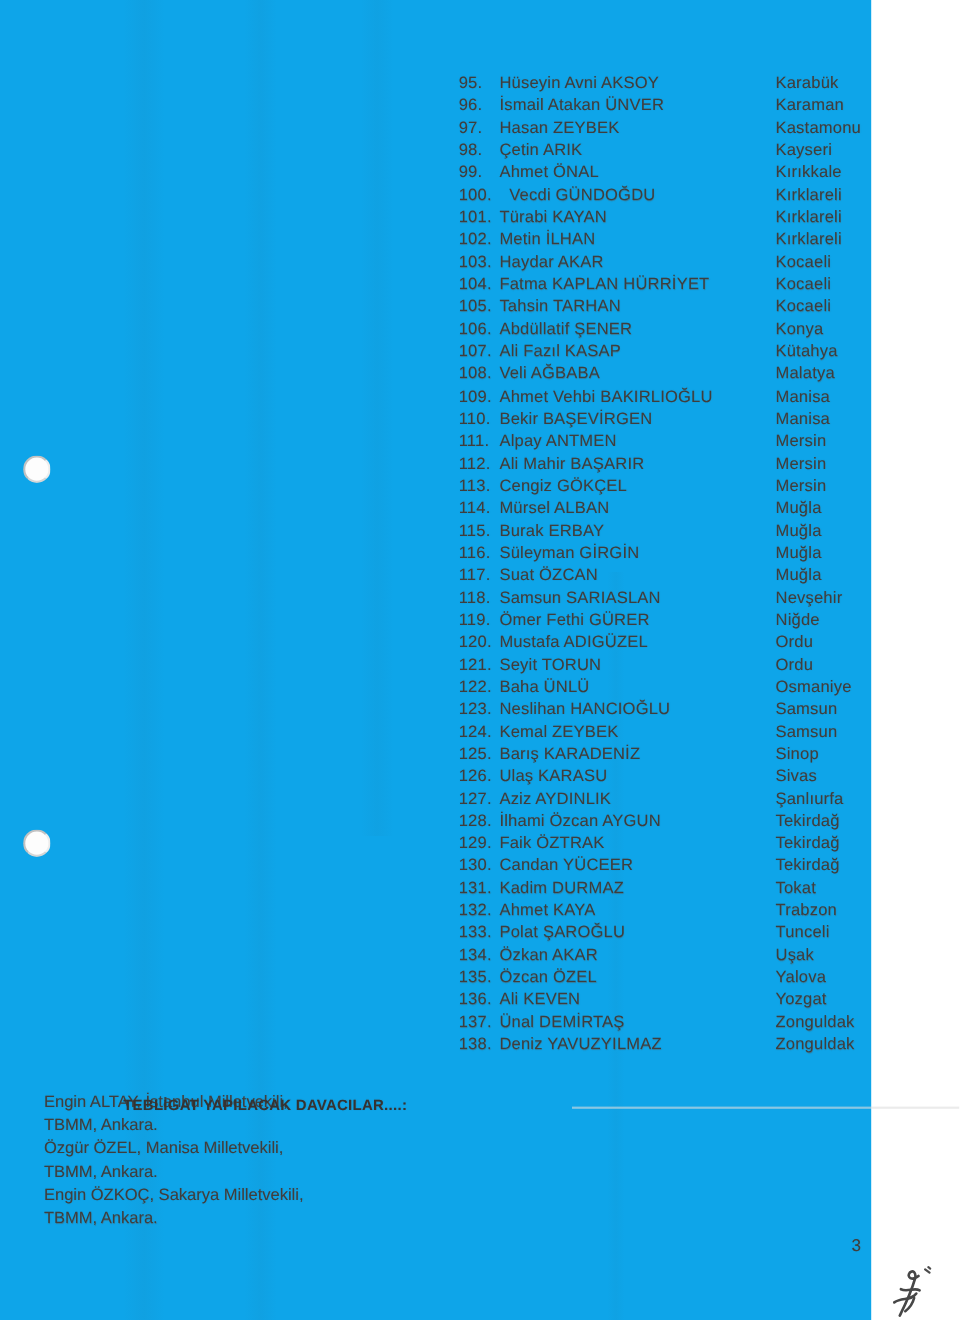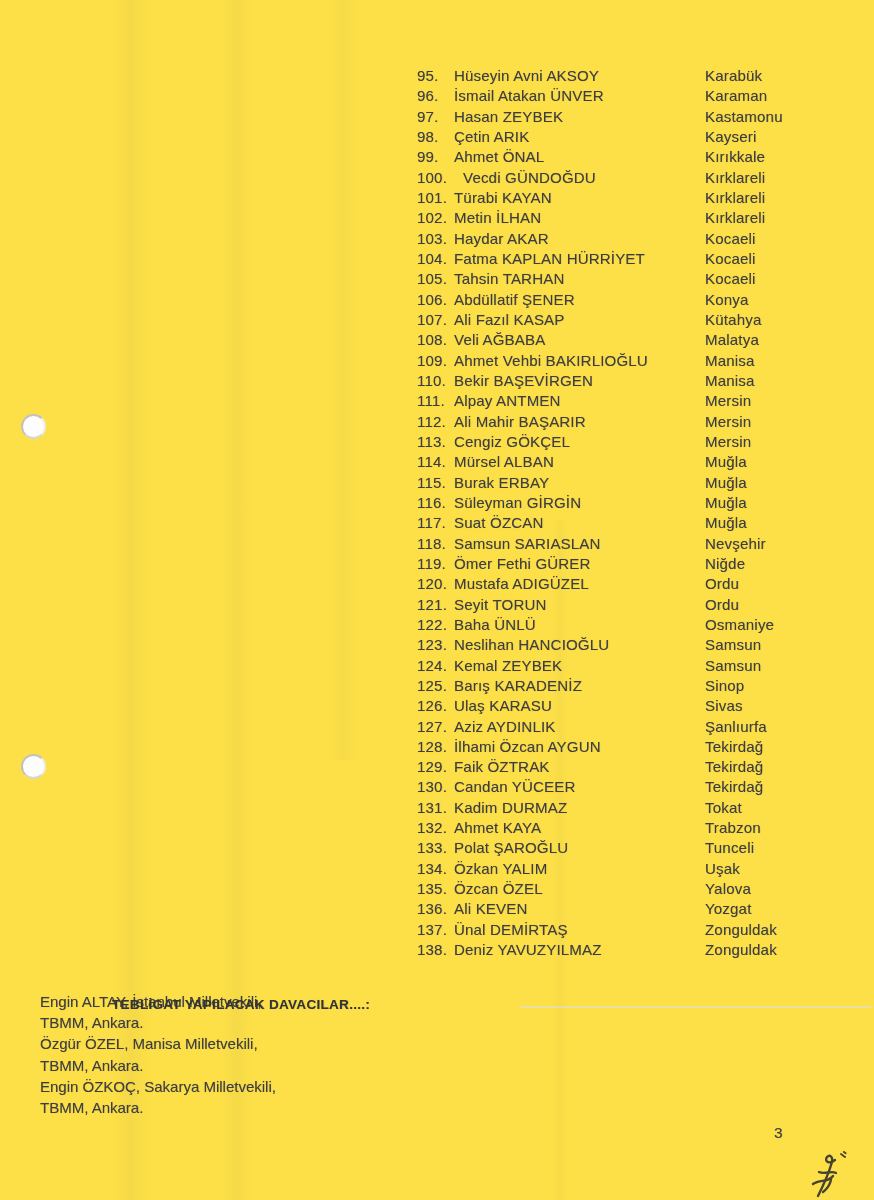--- a/index.html
+++ b/index.html
@@ -6,23 +6,23 @@
     margin: 0;
     padding: 0;
     background: #ffffff;
     width: 874px;
     height: 1200px;
     overflow: hidden;
     font-family: "Liberation Sans", "DejaVu Sans", sans-serif;
   }
   #page {
     position: relative;
-    width: 874px;
+    width: 792px;
     height: 1200px;
-    background: #fde047;
+    background: #0ea5e9;
     color: #3c3c3c;
   }
   
   .streak {
     position: absolute;
     top: 0;
     height: 100%;
     pointer-events: none;
   }
   .s1 { left: 112px; width: 38px; background: linear-gradient(90deg, rgba(0,0,0,0), rgba(60,60,60,0.045), rgba(0,0,0,0)); }
@@ -328,21 +328,21 @@
         <span class="num">132.</span><span class="name">Ahmet KAYA</span>
         <span class="prov">Trabzon</span>
       </li>
 
       <li>
         <span class="num">133.</span><span class="name">Polat ŞAROĞLU</span>
         <span class="prov">Tunceli</span>
       </li>
 
       <li>
-        <span class="num">134.</span><span class="name">Özkan YALIM</span>
+        <span class="num">134.</span><span class="name">Özkan AKAR</span>
         <span class="prov">Uşak</span>
       </li>
 
       <li>
         <span class="num">135.</span><span class="name">Özcan ÖZEL</span>
         <span class="prov">Yalova</span>
       </li>
 
       <li>
         <span class="num">136.</span><span class="name">Ali KEVEN</span>

